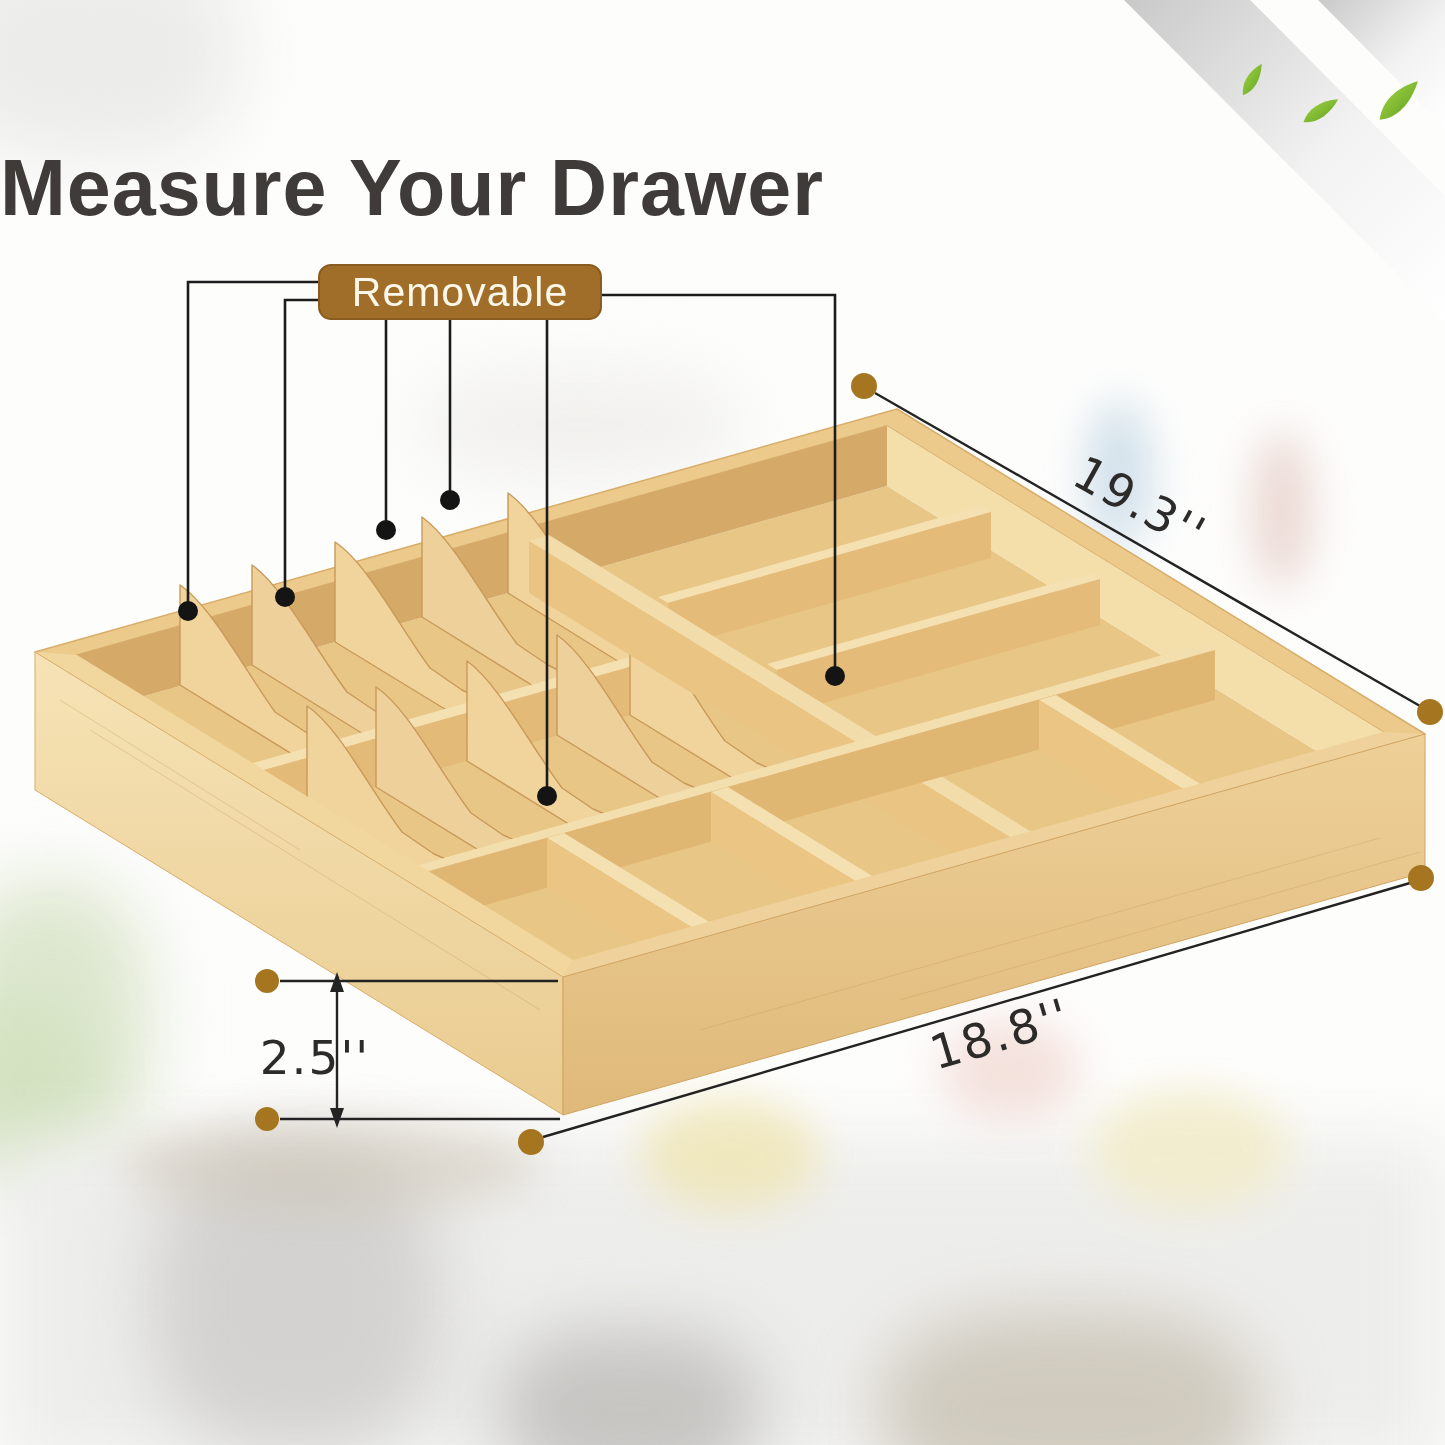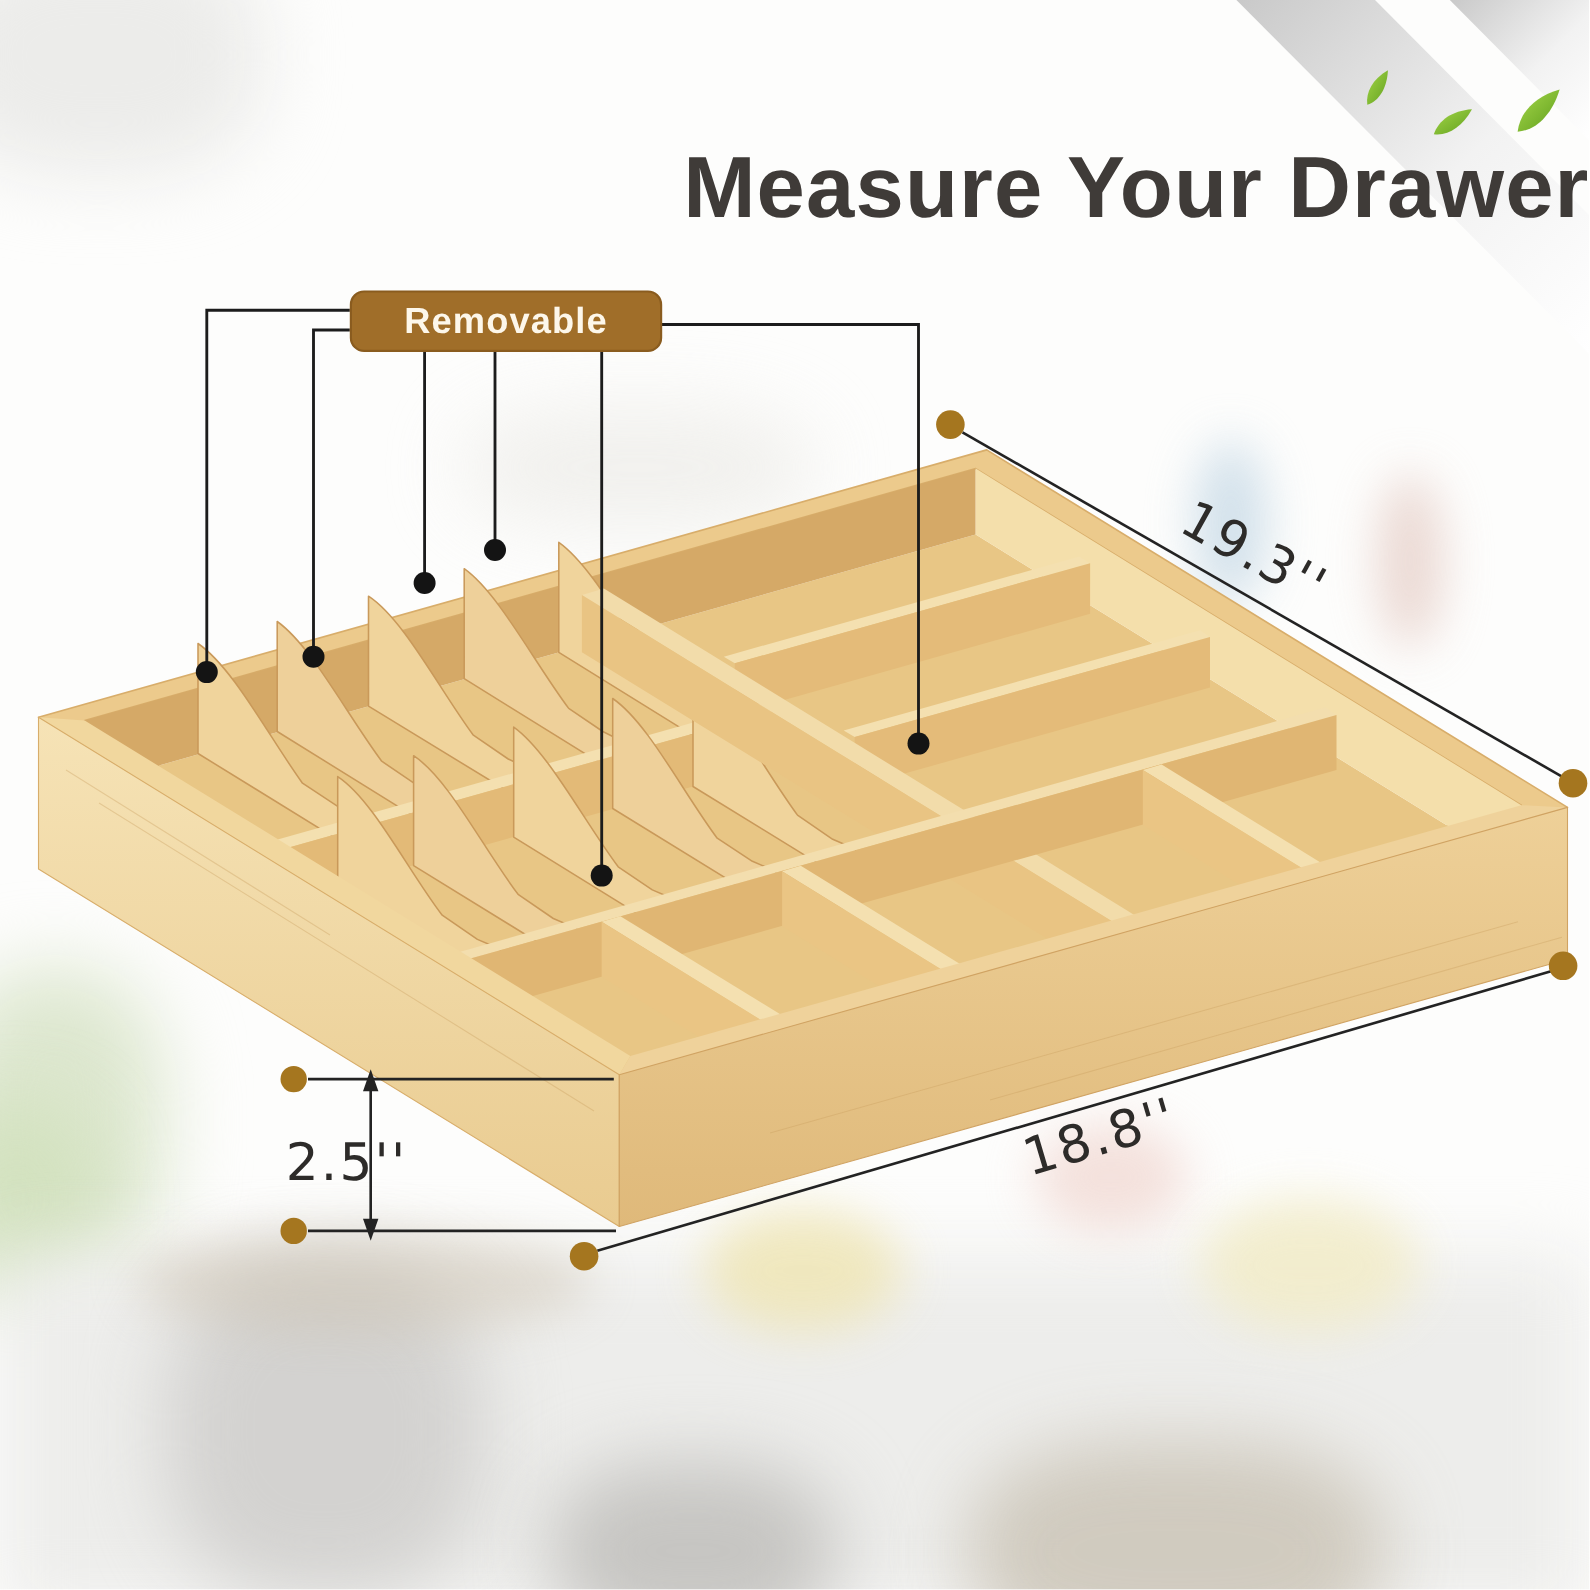--- a/index.html
+++ b/index.html
@@ -1,25 +1,25 @@
 <!DOCTYPE html>
 <html><head>
 <meta charset="utf-8">
 <style>
   html,body{margin:0;padding:0;background:#ffffff;}
   .stage{position:relative;width:1445px;height:1445px;overflow:hidden;
          background:#fdfdfc;font-family:"Liberation Sans", sans-serif;}
   .blob{position:absolute;filter:blur(34px);border-radius:40%;}
   .softblob{position:absolute;filter:blur(22px);border-radius:50%;}
-  .title{position:absolute;top:74px;left:0;width:100%;text-align:right;
+  .title{position:absolute;top:92px;left:0;width:100%;text-align:left;
          color:#3f3b38;font-weight:700;font-size:79px;line-height:1.1;letter-spacing:1px;}
   .badge{position:absolute;left:318px;top:264px;width:284px;height:56px;
          background:#a06e29;border:2px solid #8a5c1f;border-radius:13px;
          box-sizing:border-box;display:flex;align-items:center;justify-content:center;
-         color:#fdf7ea;font-size:33px;font-weight:700;letter-spacing:1px;}
+         color:#fdf7ea;font-size:41px;font-weight:400;letter-spacing:1px;}
   .dim{position:absolute;color:#2d2b29;font-size:47px;letter-spacing:2px;
        font-family:"DejaVu Sans", sans-serif;font-weight:400;white-space:nowrap;}
   .dim-top{left:1140px;top:503px;transform:translate(-50%,-50%) rotate(29deg);}
   .dim-bottom{left:1000px;top:1034px;transform:translate(-50%,-50%) rotate(-16.5deg);}
   .dim-height{left:282px;top:1057px;transform:translate(-50%,-50%);margin-left:33px;}
   svg{position:absolute;left:0;top:0;}
   .z1{z-index:1}.z2{z-index:2}
 </style>
 </head>
 <body>

